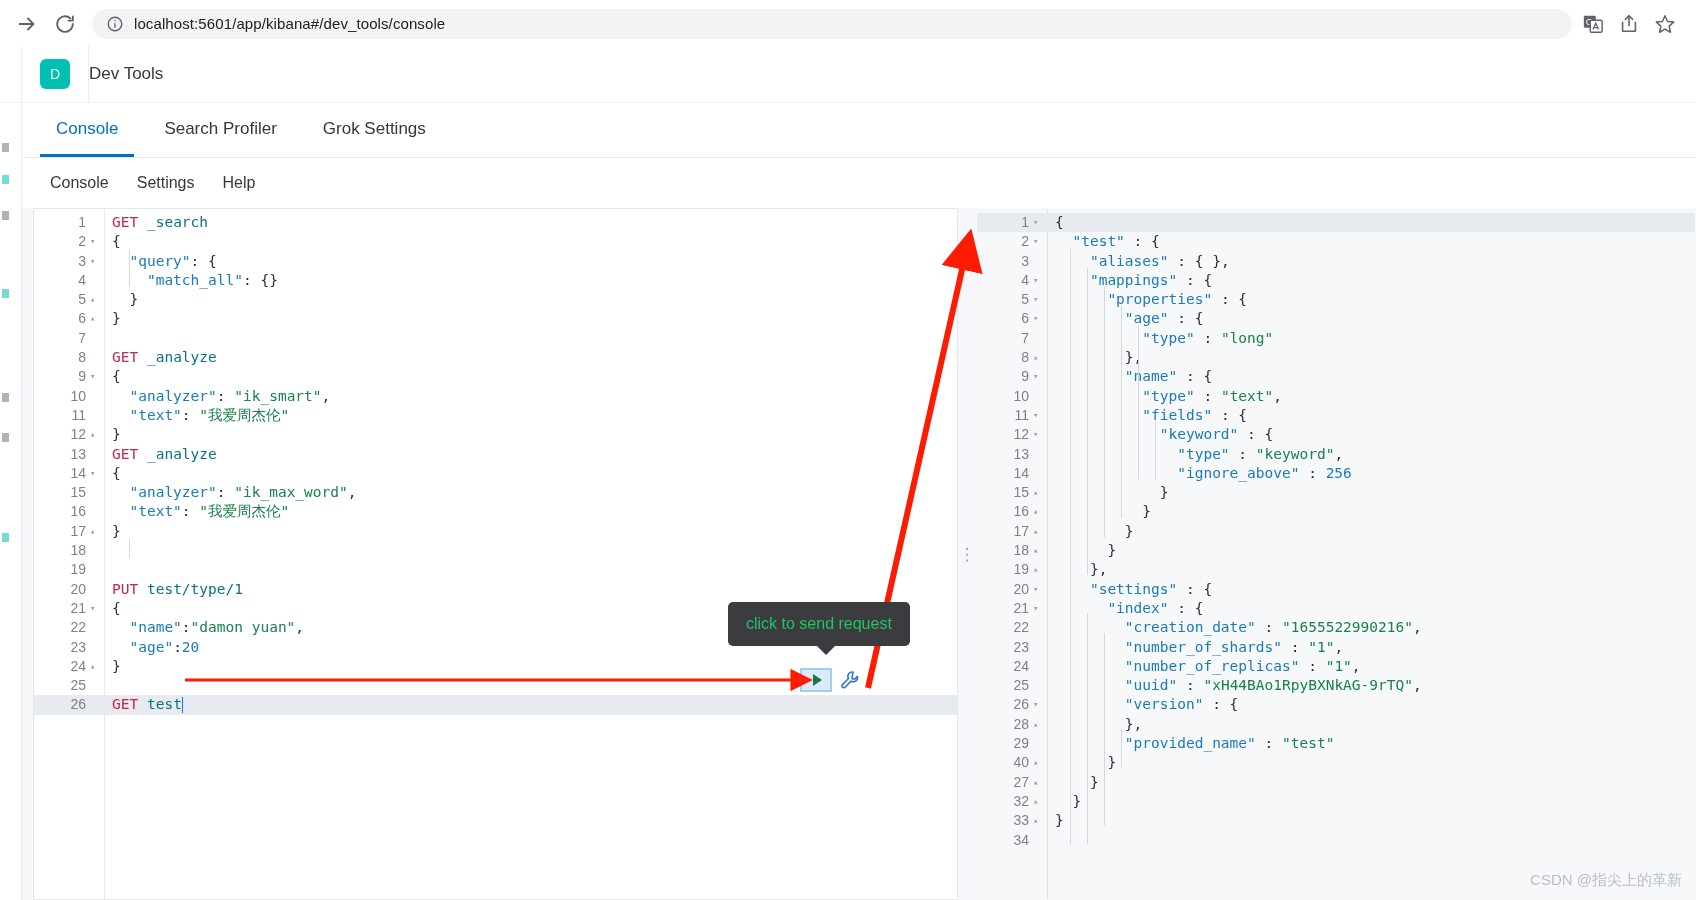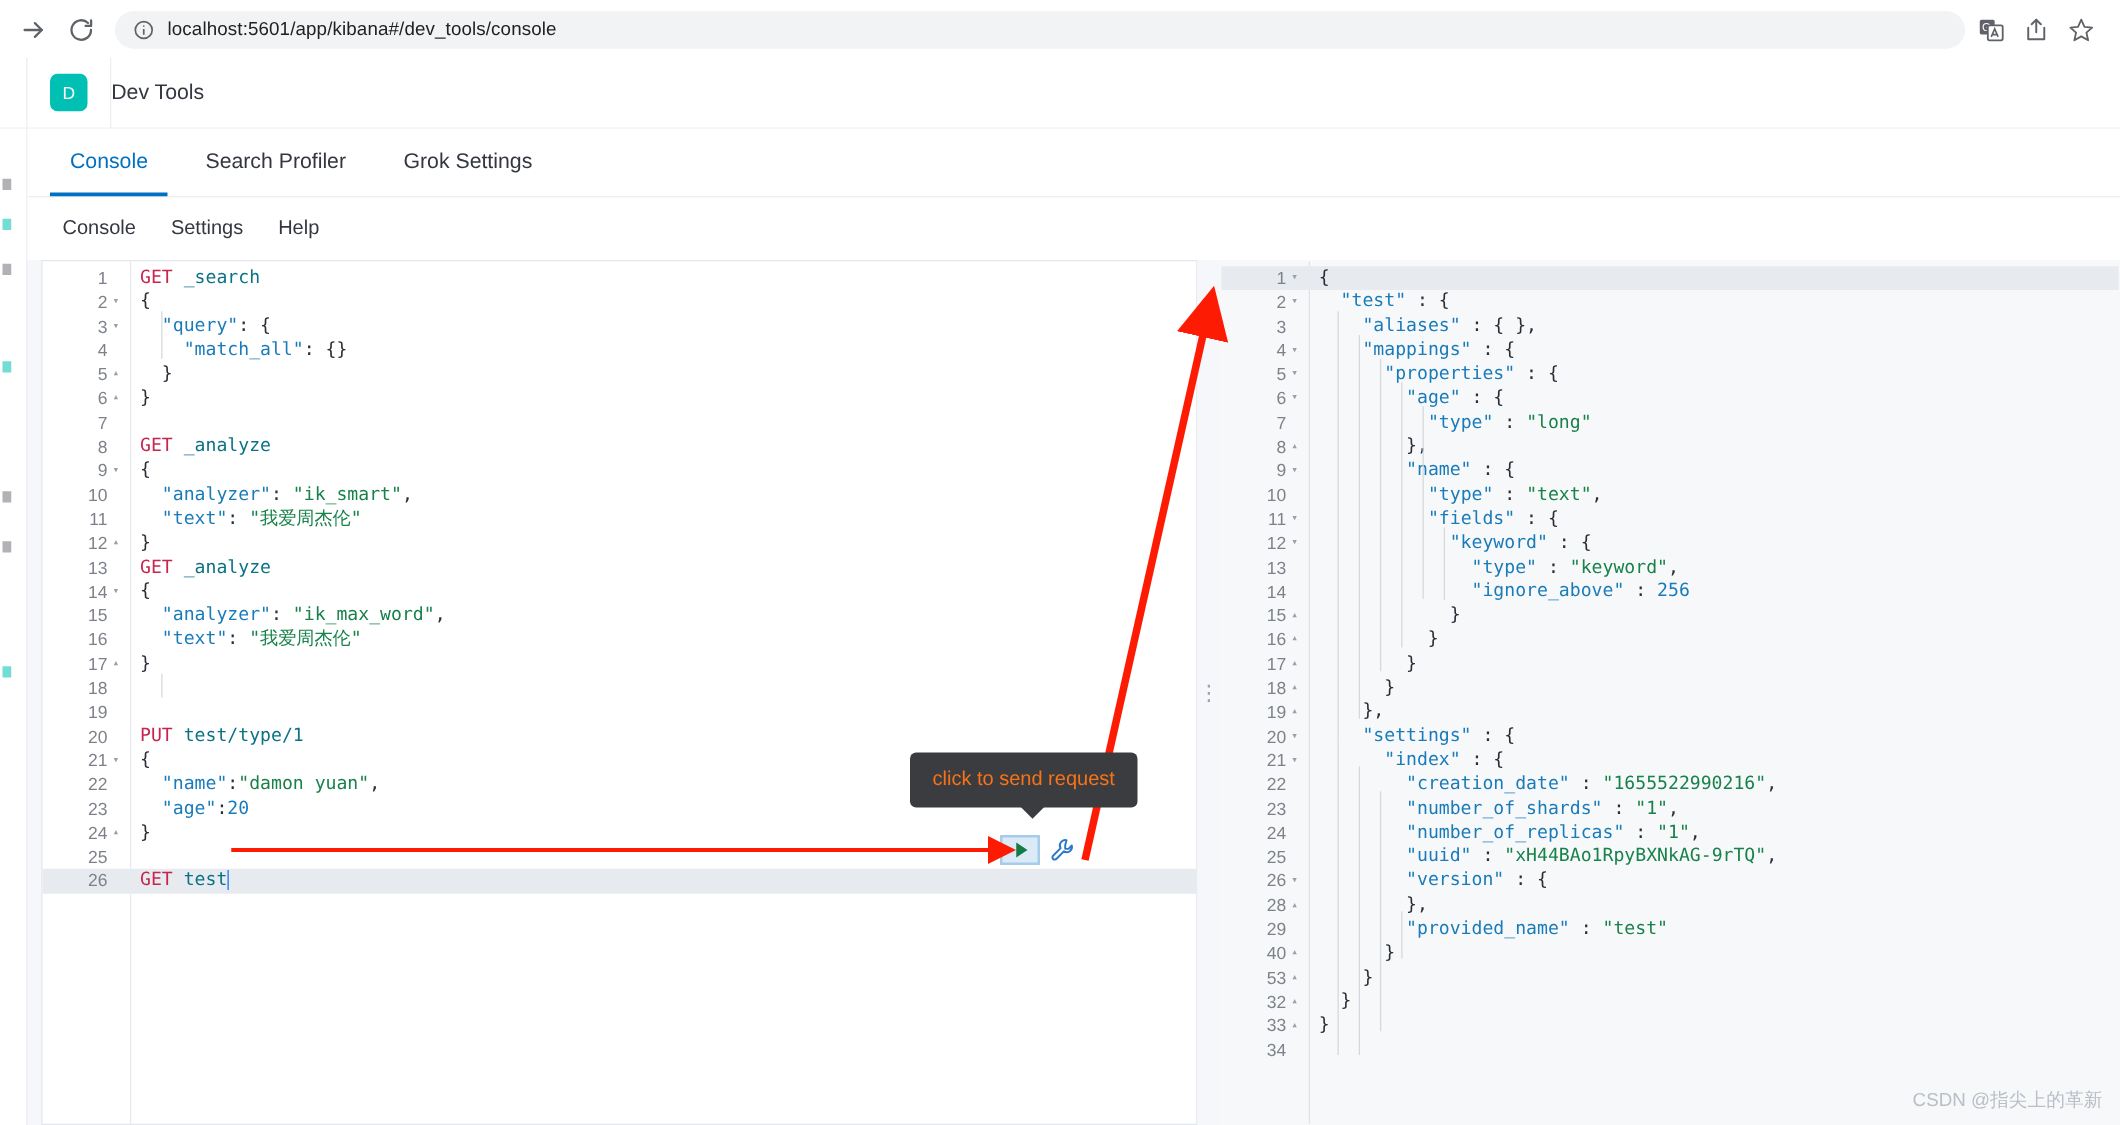--- a/index.html
+++ b/index.html
@@ -260,21 +260,21 @@
     width: 24px; height: 24px;
     display: flex; align-items: center; justify-content: center;
     color: #2b77c7;
   }
 
   
   .tooltip {
     position: absolute;
     left: 728px; top: 602px;
     background: #3b3c40;
-    color: #f97316;
+    color: #22c55e;
     font-size: 16px;
     padding: 13px 18px;
     border-radius: 5px;
     white-space: nowrap;
     z-index: 12;
   }
   .tooltip::after {
     content: "";
     position: absolute;
     left: 88px; bottom: -9px;
@@ -455,21 +455,21 @@
             <div class="code-line"><span class="ln">20</span><span class="fold">▾</span><span class="src"><span class="t-plain">    </span><span class="t-key">"settings"</span><span class="t-punc"> : {</span></span></div>
             <div class="code-line"><span class="ln">21</span><span class="fold">▾</span><span class="src"><span class="t-plain">      </span><span class="t-key">"index"</span><span class="t-punc"> : {</span></span></div>
             <div class="code-line"><span class="ln">22</span><span class="fold"></span><span class="src"><span class="t-plain">        </span><span class="t-key">"creation_date"</span><span class="t-punc"> : </span><span class="t-str">"1655522990216"</span><span class="t-punc">,</span></span></div>
             <div class="code-line"><span class="ln">23</span><span class="fold"></span><span class="src"><span class="t-plain">        </span><span class="t-key">"number_of_shards"</span><span class="t-punc"> : </span><span class="t-str">"1"</span><span class="t-punc">,</span></span></div>
             <div class="code-line"><span class="ln">24</span><span class="fold"></span><span class="src"><span class="t-plain">        </span><span class="t-key">"number_of_replicas"</span><span class="t-punc"> : </span><span class="t-str">"1"</span><span class="t-punc">,</span></span></div>
             <div class="code-line"><span class="ln">25</span><span class="fold"></span><span class="src"><span class="t-plain">        </span><span class="t-key">"uuid"</span><span class="t-punc"> : </span><span class="t-str">"xH44BAo1RpyBXNkAG-9rTQ"</span><span class="t-punc">,</span></span></div>
             <div class="code-line"><span class="ln">26</span><span class="fold">▾</span><span class="src"><span class="t-plain">        </span><span class="t-key">"version"</span><span class="t-punc"> : {</span></span></div>
             <div class="code-line"><span class="ln">28</span><span class="fold">▴</span><span class="src"><span class="t-punc">        },</span></span></div>
             <div class="code-line"><span class="ln">29</span><span class="fold"></span><span class="src"><span class="t-plain">        </span><span class="t-key">"provided_name"</span><span class="t-punc"> : </span><span class="t-str">"test"</span></span></div>
             <div class="code-line"><span class="ln">40</span><span class="fold">▴</span><span class="src"><span class="t-punc">      }</span></span></div>
-            <div class="code-line"><span class="ln">53</span><span class="fold">▴</span><span class="src"><span class="t-punc">    }</span></span></div>
+            <div class="code-line"><span class="ln">27</span><span class="fold">▴</span><span class="src"><span class="t-punc">    }</span></span></div>
             <div class="code-line"><span class="ln">32</span><span class="fold">▴</span><span class="src"><span class="t-punc">  }</span></span></div>
             <div class="code-line"><span class="ln">33</span><span class="fold">▴</span><span class="src"><span class="t-punc">}</span></span></div>
             <div class="code-line"><span class="ln">34</span><span class="fold"></span><span class="src"></span></div>
           </div>
 
         <div class="guide" style="left:93px;  top:40px;  height:345px;"></div>
         <div class="guide" style="left:110px; top:59px;  height:307px;"></div>
         <div class="guide" style="left:127px; top:78px;  height:250px;"></div>
         <div class="guide" style="left:144px; top:97px;  height:212px;"></div>
         <div class="guide" style="left:161px; top:116px; height:58px;"></div>

